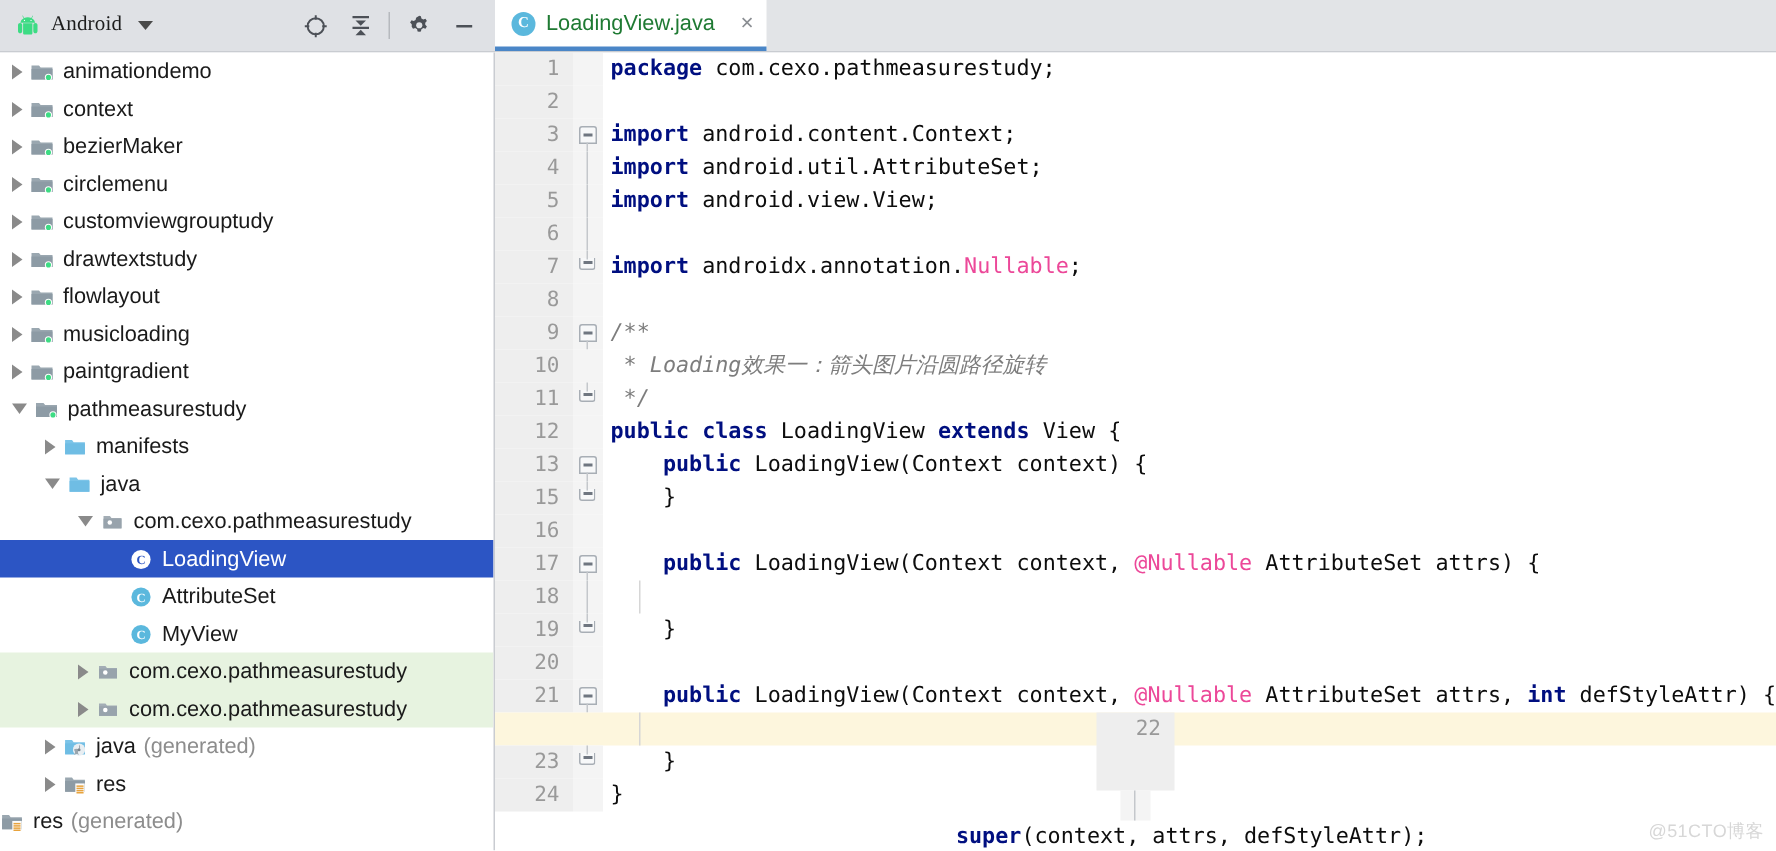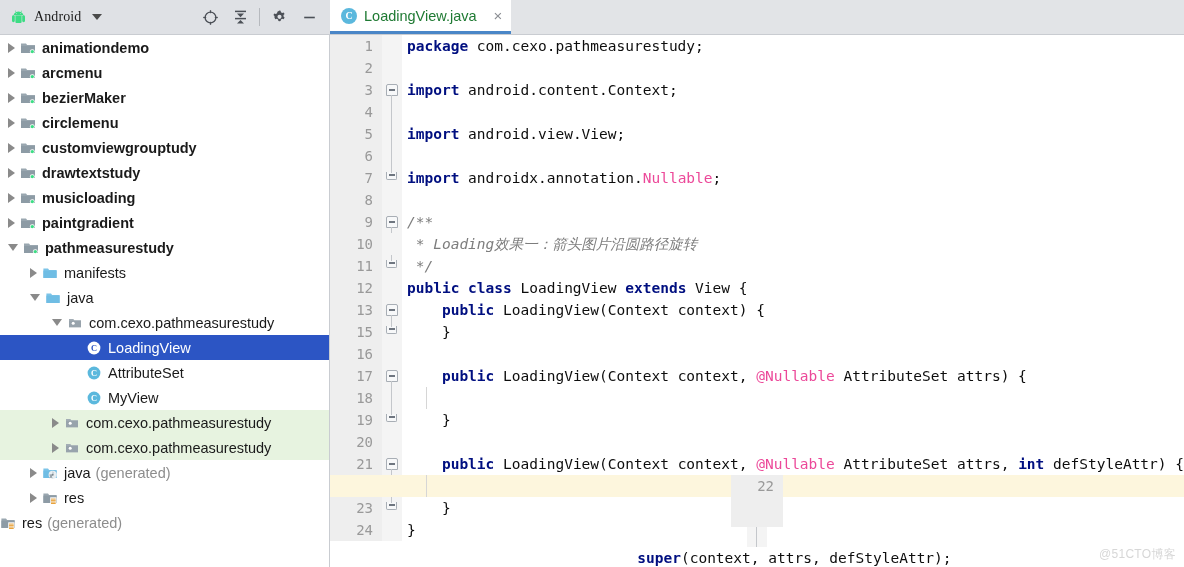--- a/index.html
+++ b/index.html
@@ -144,21 +144,21 @@
     border-left: 7px solid #8a8a8a;
   }
   .arrow.down {
     border-left: 5px solid transparent;
     border-right: 5px solid transparent;
     border-top: 7px solid #8a8a8a;
   }
   .arrow.none { width: 7px; height: 1px; }
   .ic { flex: 0 0 auto; margin-right: 6px; display:block; }
   .lbl { font-family: "Liberation Sans", sans-serif; }
-  .lbl.bold { font-weight: bold; }
+  .lbl.bold { font-weight: normal; }
   .lbl.muted { color: #8d8d8d; font-weight: normal; }
 
   
   .editor {
     flex: 1 1 auto;
     background: #ffffff;
     position: relative;
     overflow: hidden;
     display: flex;
     flex-direction: column;
@@ -348,21 +348,21 @@
         </div>
         <div class="row">
           <span style="flex: 0 0 auto; width: 8px; height: 1px;"></span>
           <span class="arrow right"></span>
           <svg class="ic" width="16" height="16" viewBox="0 0 16 16">
             <path d="M1 3.6h5l1.1 1.4H15v8H1z" fill="#9aa7b0"></path>
             <path d="M1 6h14v7H1z" fill="#8d9ba5"></path>
             <circle cx="12.3" cy="11.6" r="2.4" fill="#ffffff"></circle>
             <circle cx="12.3" cy="11.6" r="1.7" fill="#3ddc84"></circle>
           </svg>
-          <span class="lbl bold">arcmenu</span>
+          <span class="lbl bold">context</span>
         </div>
         <div class="row">
           <span style="flex: 0 0 auto; width: 8px; height: 1px;"></span>
           <span class="arrow right"></span>
           <svg class="ic" width="16" height="16" viewBox="0 0 16 16">
             <path d="M1 3.6h5l1.1 1.4H15v8H1z" fill="#9aa7b0"></path>
             <path d="M1 6h14v7H1z" fill="#8d9ba5"></path>
             <circle cx="12.3" cy="11.6" r="2.4" fill="#ffffff"></circle>
             <circle cx="12.3" cy="11.6" r="1.7" fill="#3ddc84"></circle>
           </svg>
@@ -393,20 +393,31 @@
         <div class="row">
           <span style="flex: 0 0 auto; width: 8px; height: 1px;"></span>
           <span class="arrow right"></span>
           <svg class="ic" width="16" height="16" viewBox="0 0 16 16">
             <path d="M1 3.6h5l1.1 1.4H15v8H1z" fill="#9aa7b0"></path>
             <path d="M1 6h14v7H1z" fill="#8d9ba5"></path>
             <circle cx="12.3" cy="11.6" r="2.4" fill="#ffffff"></circle>
             <circle cx="12.3" cy="11.6" r="1.7" fill="#3ddc84"></circle>
           </svg>
           <span class="lbl bold">drawtextstudy</span>
+        </div>
+        <div class="row">
+          <span style="flex: 0 0 auto; width: 8px; height: 1px;"></span>
+          <span class="arrow right"></span>
+          <svg class="ic" width="16" height="16" viewBox="0 0 16 16">
+            <path d="M1 3.6h5l1.1 1.4H15v8H1z" fill="#9aa7b0"></path>
+            <path d="M1 6h14v7H1z" fill="#8d9ba5"></path>
+            <circle cx="12.3" cy="11.6" r="2.4" fill="#ffffff"></circle>
+            <circle cx="12.3" cy="11.6" r="1.7" fill="#3ddc84"></circle>
+          </svg>
+          <span class="lbl bold">flowlayout</span>
         </div>
         <div class="row">
           <span style="flex: 0 0 auto; width: 8px; height: 1px;"></span>
           <span class="arrow right"></span>
           <svg class="ic" width="16" height="16" viewBox="0 0 16 16">
             <path d="M1 3.6h5l1.1 1.4H15v8H1z" fill="#9aa7b0"></path>
             <path d="M1 6h14v7H1z" fill="#8d9ba5"></path>
             <circle cx="12.3" cy="11.6" r="2.4" fill="#ffffff"></circle>
             <circle cx="12.3" cy="11.6" r="1.7" fill="#3ddc84"></circle>
           </svg>
@@ -549,21 +560,21 @@
           <span class="lbl">res</span>
           <span class="lbl muted" style="margin-left: 5px;">(generated)</span>
         </div>
       </div>
 
     <div class="editor">
       <div class="code-area" id="code-area">
           <div class="cline"><div class="gutter">1</div><div class="foldcol"></div><div class="code"><span class="kw">package</span><span class=""> com.cexo.pathmeasurestudy;</span></div></div>
           <div class="cline"><div class="gutter">2</div><div class="foldcol"></div><div class="code"></div></div>
           <div class="cline"><div class="gutter">3</div><div class="foldcol"><span class="fold top"></span><span class="vline" style="top: 16px;"></span></div><div class="code"><span class="kw">import</span><span class=""> android.content.Context;</span></div></div>
-          <div class="cline"><div class="gutter">4</div><div class="foldcol"><span class="vline"></span></div></div>
+          <div class="cline"><div class="gutter">4</div><div class="foldcol"><span class="vline"></span></div><div class="code"><span class="kw">import</span><span class=""> android.util.AttributeSet;</span></div></div>
           <div class="cline"><div class="gutter">5</div><div class="foldcol"><span class="vline"></span></div><div class="code"><span class="kw">import</span><span class=""> android.view.View;</span></div></div>
           <div class="cline"><div class="gutter">6</div><div class="foldcol"><span class="vline"></span></div><div class="code"></div></div>
           <div class="cline"><div class="gutter">7</div><div class="foldcol"><span class="fold endc"><span class="ebox"></span></span><span class="vline" style="bottom: auto; height: 6px;"></span></div><div class="code"><span class="kw">import</span><span class=""> androidx.annotation.</span><span class="ann">Nullable</span><span class="">;</span></div></div>
           <div class="cline"><div class="gutter">8</div><div class="foldcol"></div><div class="code"></div></div>
           <div class="cline"><div class="gutter">9</div><div class="foldcol"><span class="fold top"></span><span class="vline" style="top: 16px;"></span></div><div class="code"><span class="cmt">/**</span></div></div>
           <div class="cline"><div class="gutter">10</div><div class="foldcol"></div><div class="code"><span class="cmt"> * Loading效果一：箭头图片沿圆路径旋转</span></div></div>
           <div class="cline"><div class="gutter">11</div><div class="foldcol"><span class="fold endc"><span class="ebox"></span></span><span class="vline" style="bottom: auto; height: 6px;"></span></div><div class="code"><span class="cmt"> */</span></div></div>
           <div class="cline"><div class="gutter">12</div><div class="foldcol"></div><div class="code"><span class="kw">public class</span><span class=""> LoadingView </span><span class="kw">extends</span><span class=""> View {</span></div></div>
           <div class="cline"><div class="gutter">13</div><div class="foldcol"><span class="fold top"></span><span class="vline" style="top: 16px;"></span></div><div class="code"><span class="">    </span><span class="kw">public</span><span class=""> LoadingView(Context context) {</span></div></div>
           <div class="cline"><div class="gutter">15</div><div class="foldcol"><span class="fold endc"><span class="ebox"></span></span><span class="vline" style="bottom: auto; height: 6px;"></span></div><div class="code"><span class="">    }</span></div></div>

